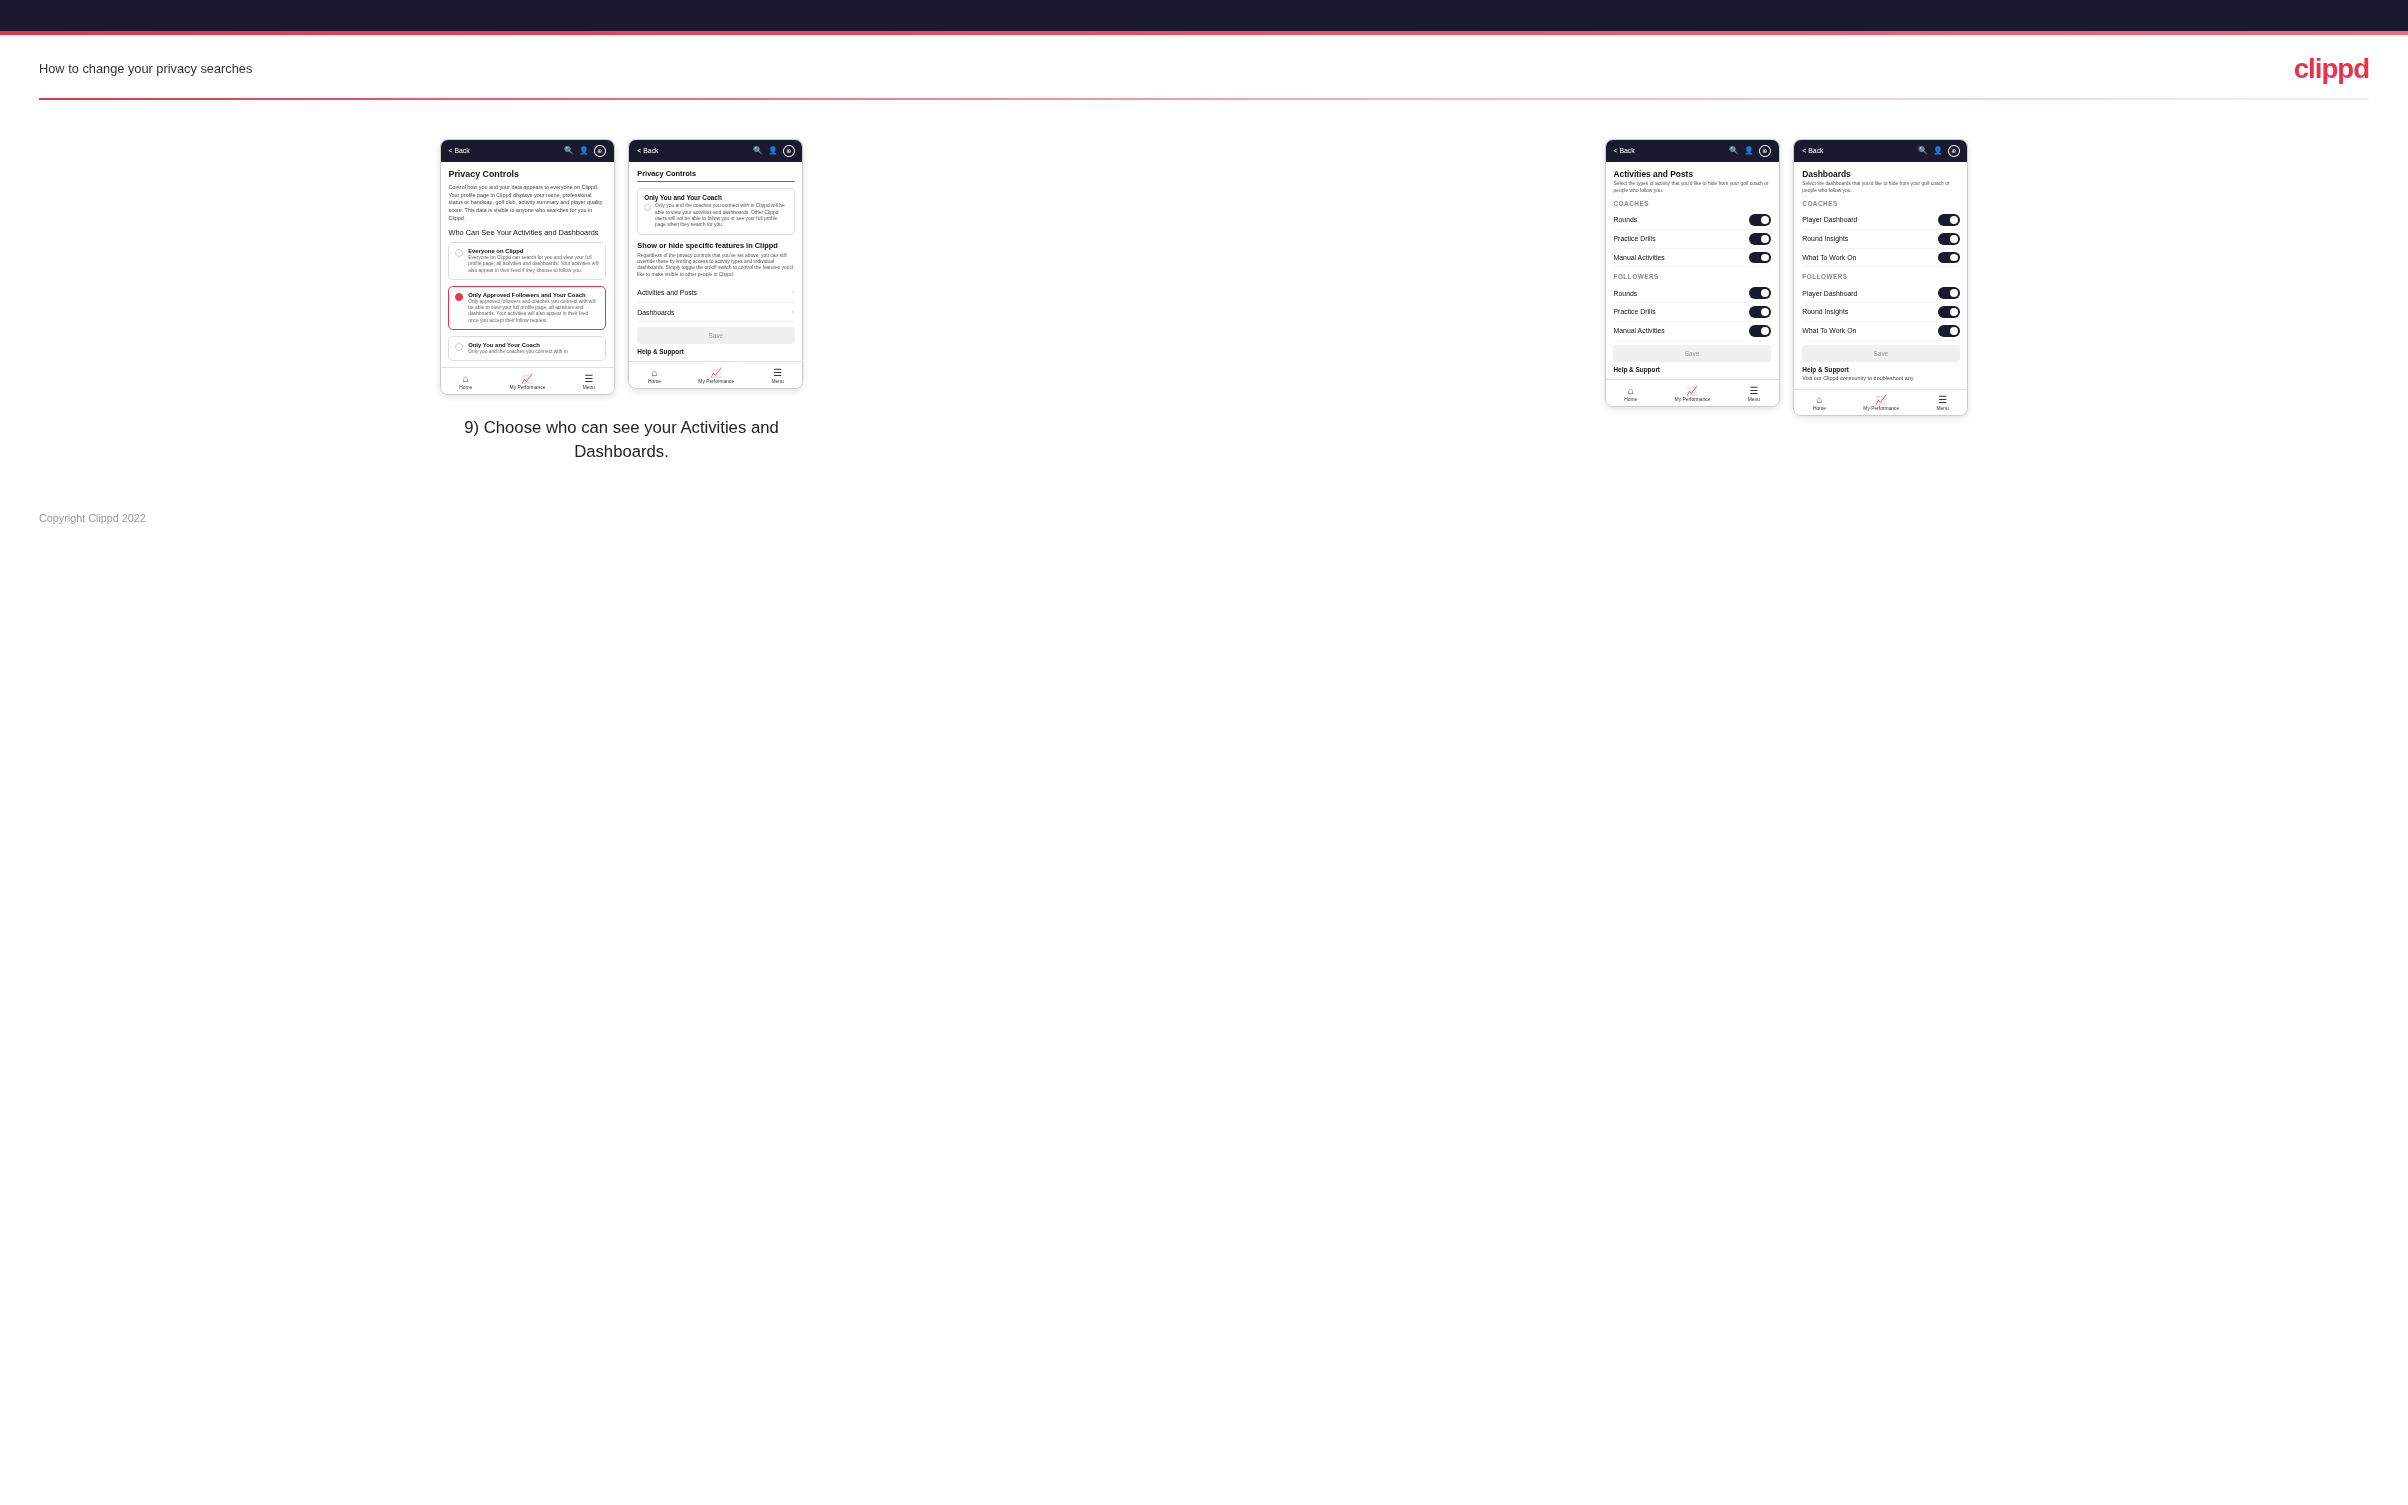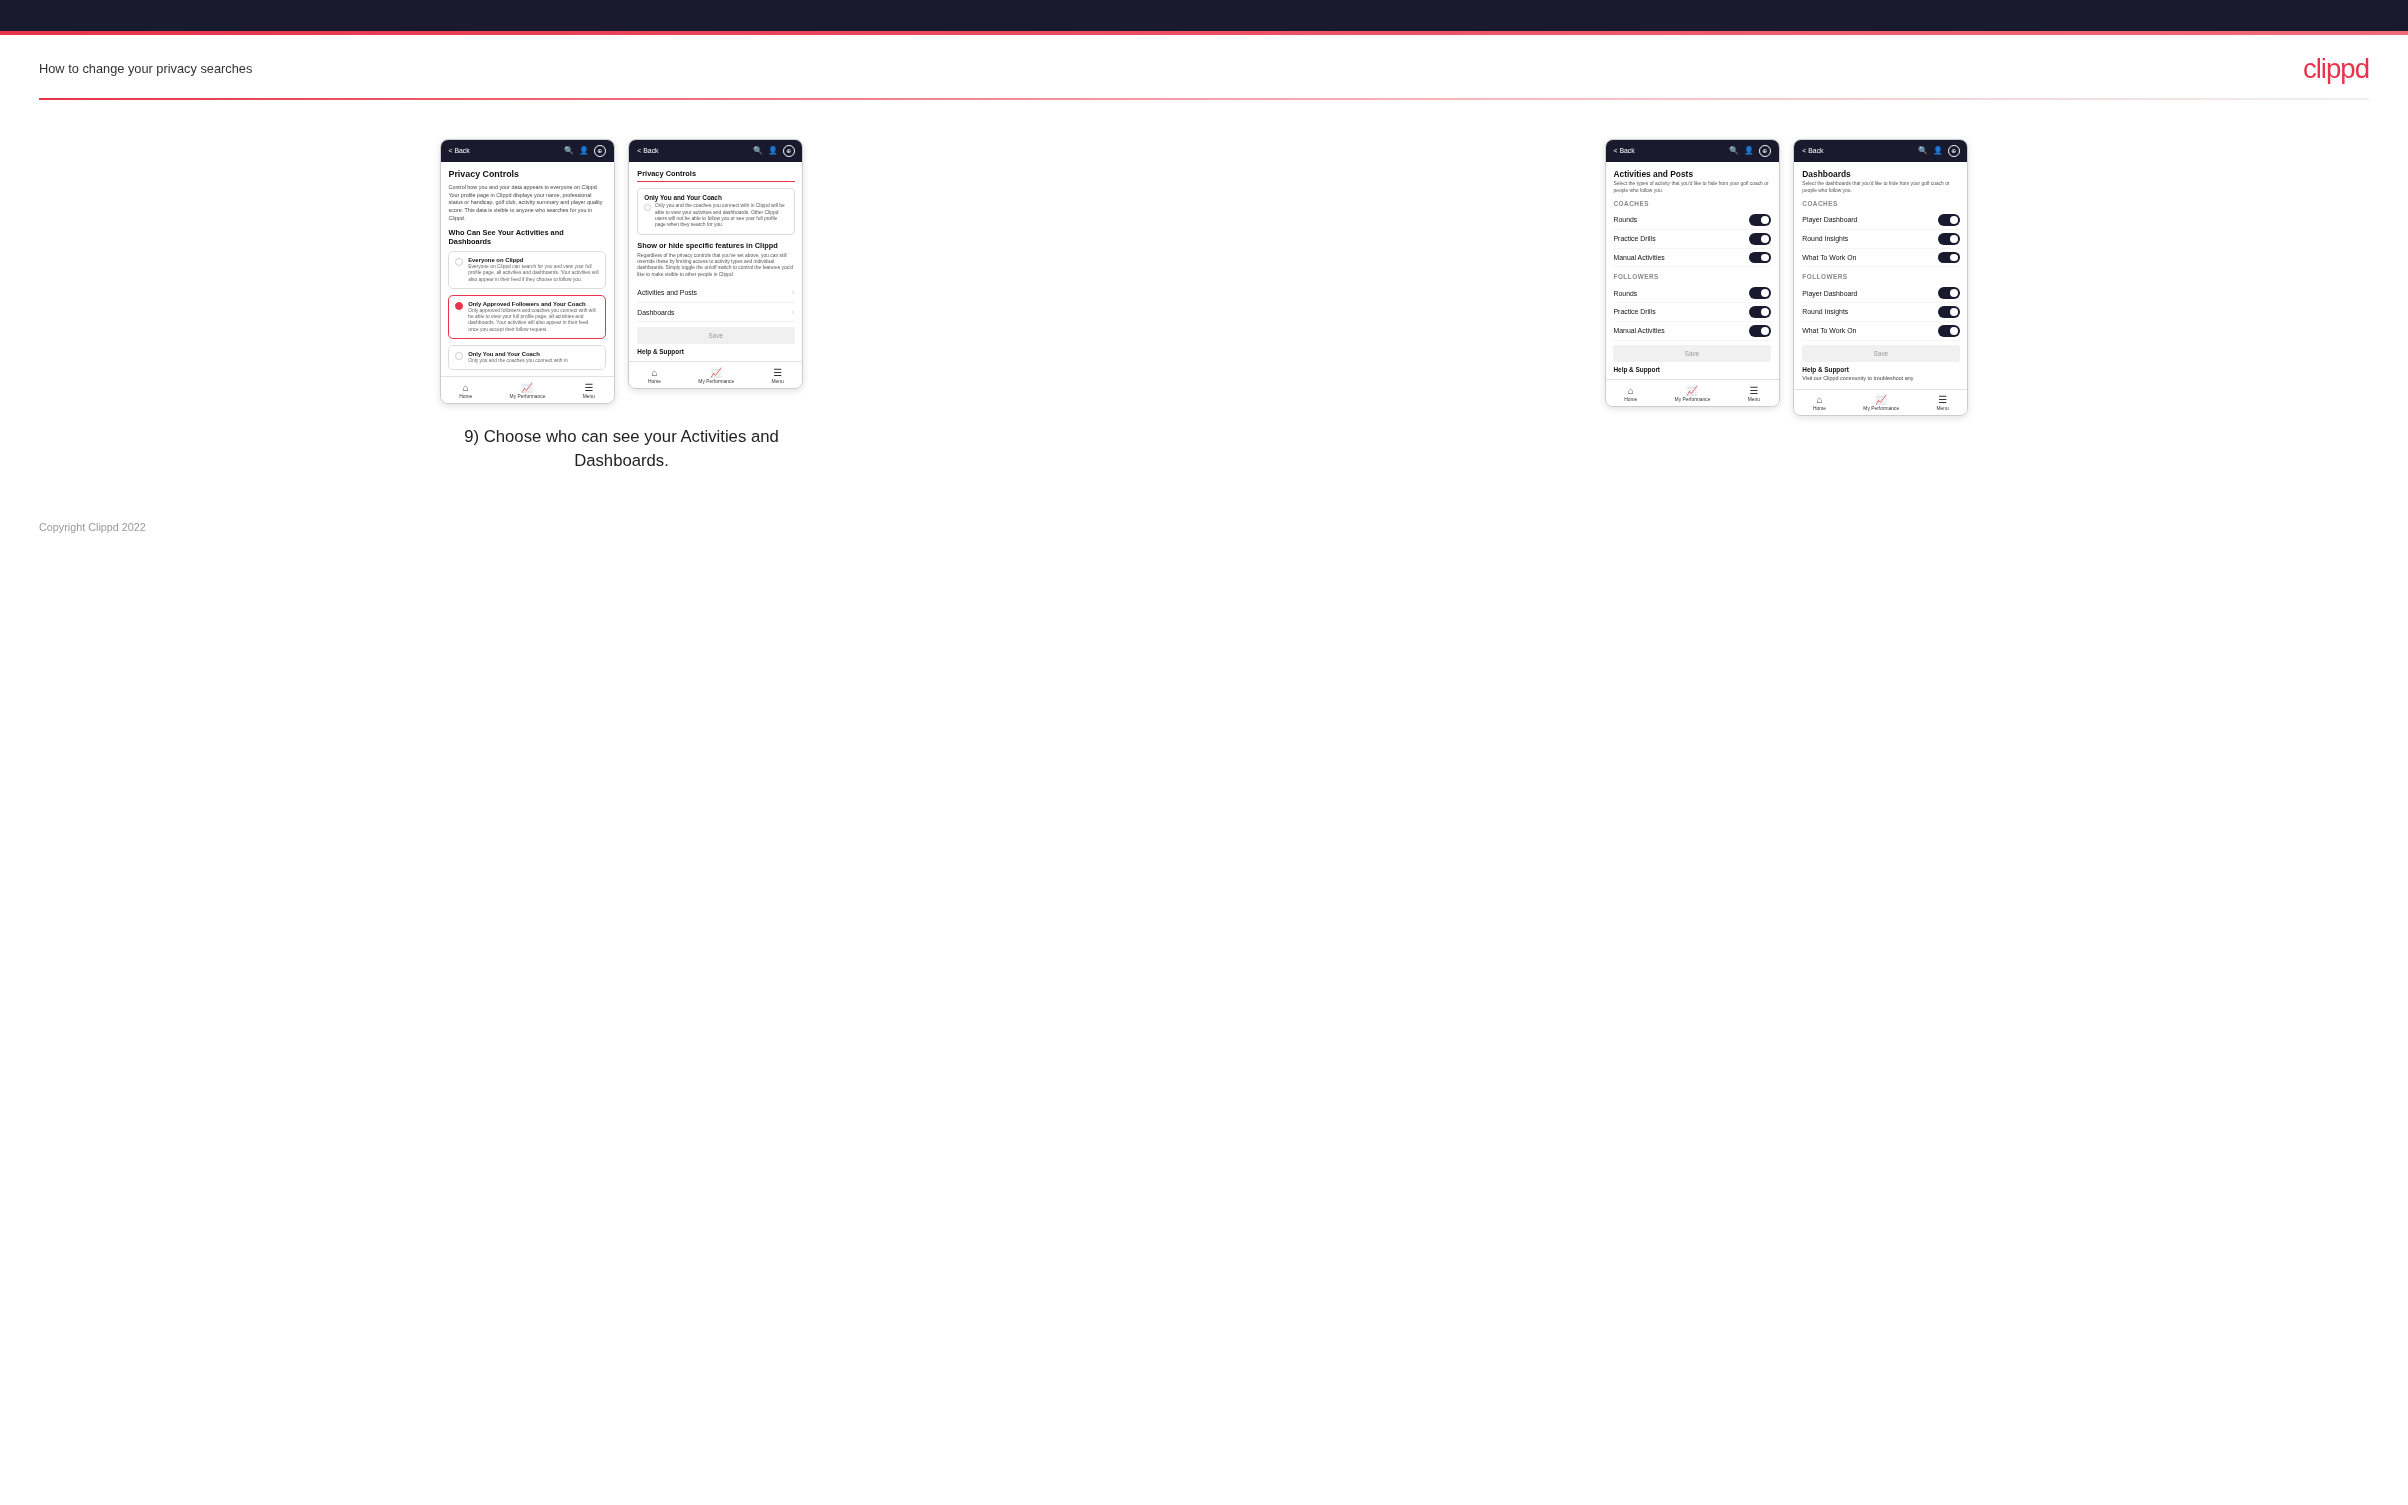--- a/index.html
+++ b/index.html
@@ -32,21 +32,21 @@
       align-items: center;
       justify-content: space-between;
       padding: 17.7px 39px 13.8px 39px;
     }
     .header-title {
       font-size: 12.8px;
       color: #333;
     }
     .logo {
       font-size: 27.6px;
-      font-weight: 400;
+      font-weight: 700;
       color: #e8334a;
       letter-spacing: -1px;
     }
 
     
     .header-divider {
       height: 1.5px;
       background: linear-gradient(90deg, #e8334a 0%, #f8b4bb 60%, #f0f0f0 100%);
       margin: 0 39px;
     }
@@ -162,21 +162,21 @@
     }
     .privacy-text {
       font-size: 5.4px;
       color: #444;
       line-height: 1.4;
       margin-bottom: 5.9px;
     }
 
     .section-label {
       font-size: 7.4px;
-      font-weight: 700;
+      font-weight: 400;
       color: #111;
       margin-bottom: 4.9px;
     }
 
     .radio-option {
       display: flex;
       align-items: flex-start;
       gap: 4.9px;
       margin-bottom: 5.9px;
       padding: 4.9px 5.9px;

